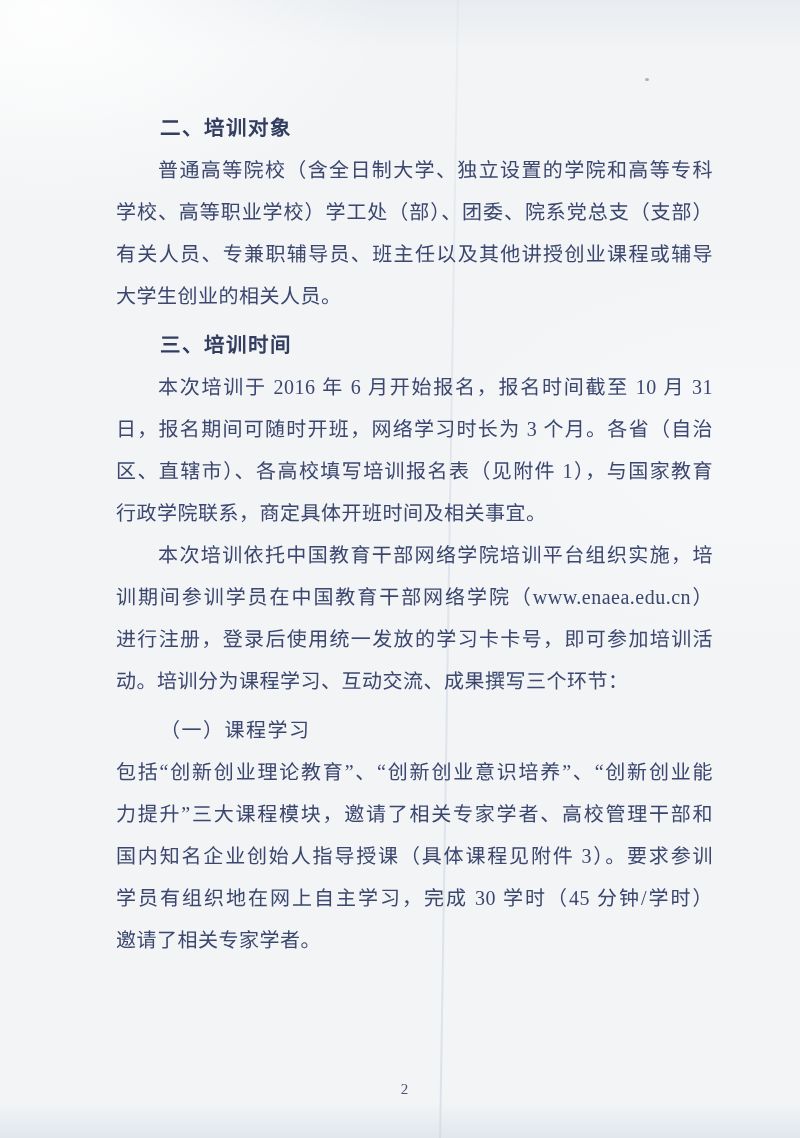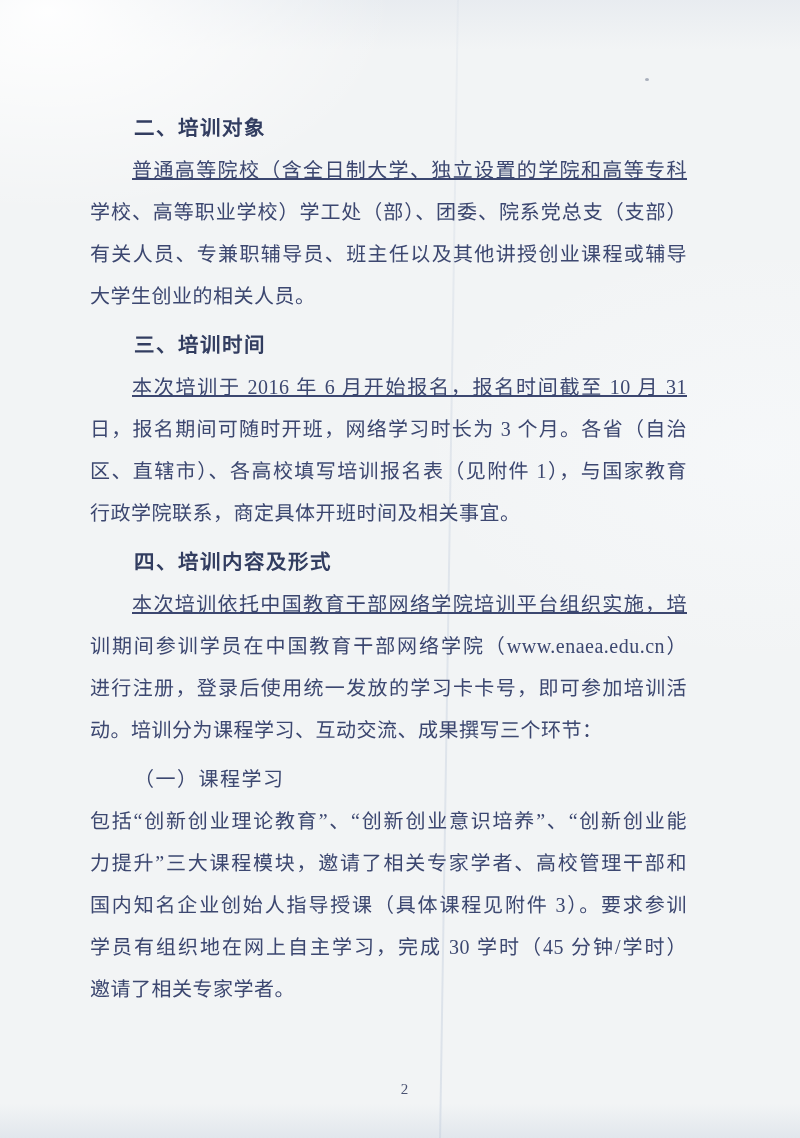--- a/index.html
+++ b/index.html
@@ -39,36 +39,36 @@
     position: absolute;
     left: 645px;
     top: 78px;
     width: 4px;
     height: 3px;
     border-radius: 50%;
     background: rgba(110,118,140,0.55);
   }
   .content {
     position: absolute;
-    left: 90px;
+    left: 116px;
     top: 107px;
     width: 597px;
   }
   .line {
     height: 42px;
     line-height: 42px;
     font-size: 20px;
     color: var(--text-color, #3c4770);
     text-align: justify;
     text-align-last: justify;
     text-justify: inter-character;
     letter-spacing: 0.5px;
     overflow: hidden;
   }
-  .line.indent { text-indent: 42px; text-decoration: underline; }
+  .line.indent { text-indent: 42px; }
   .line.last { text-align-last: left; }
   .line.heading {
     font-family: "Liberation Sans", "DejaVu Sans", sans-serif;
     font-weight: 700;
     color: var(--heading-color, #323d60);
     text-align-last: left;
     padding-left: 44px;
     font-size: 20.5px;
     letter-spacing: 1.5px;
   }
@@ -105,21 +105,20 @@
         <div class="line">有关人员、专兼职辅导员、班主任以及其他讲授创业课程或辅导</div>
         <div class="line last">大学生创业的相关人员。</div>
       </div>
       <div class="line heading gap">三、培训时间</div>
       <div>
         <div class="line indent">本次培训于 2016 年 6 月开始报名，报名时间截至 10 月 31</div>
         <div class="line">日，报名期间可随时开班，网络学习时长为 3 个月。各省（自治</div>
         <div class="line">区、直辖市）、各高校填写培训报名表（见附件 1），与国家教育</div>
         <div class="line last">行政学院联系，商定具体开班时间及相关事宜。</div>
       </div>
-      <div class="line heading gap">四、培训内容及形式</div>
       <div>
         <div class="line indent">本次培训依托中国教育干部网络学院培训平台组织实施，培</div>
         <div class="line">训期间参训学员在中国教育干部网络学院（www.enaea.edu.cn）</div>
         <div class="line">进行注册，登录后使用统一发放的学习卡卡号，即可参加培训活</div>
         <div class="line last">动。培训分为课程学习、互动交流、成果撰写三个环节：</div>
       </div>
       <div class="line sub gap">（一）课程学习</div>
       <div>
         <div class="line">包括“创新创业理论教育”、“创新创业意识培养”、“创新创业能</div>
         <div class="line">力提升”三大课程模块，邀请了相关专家学者、高校管理干部和</div>

